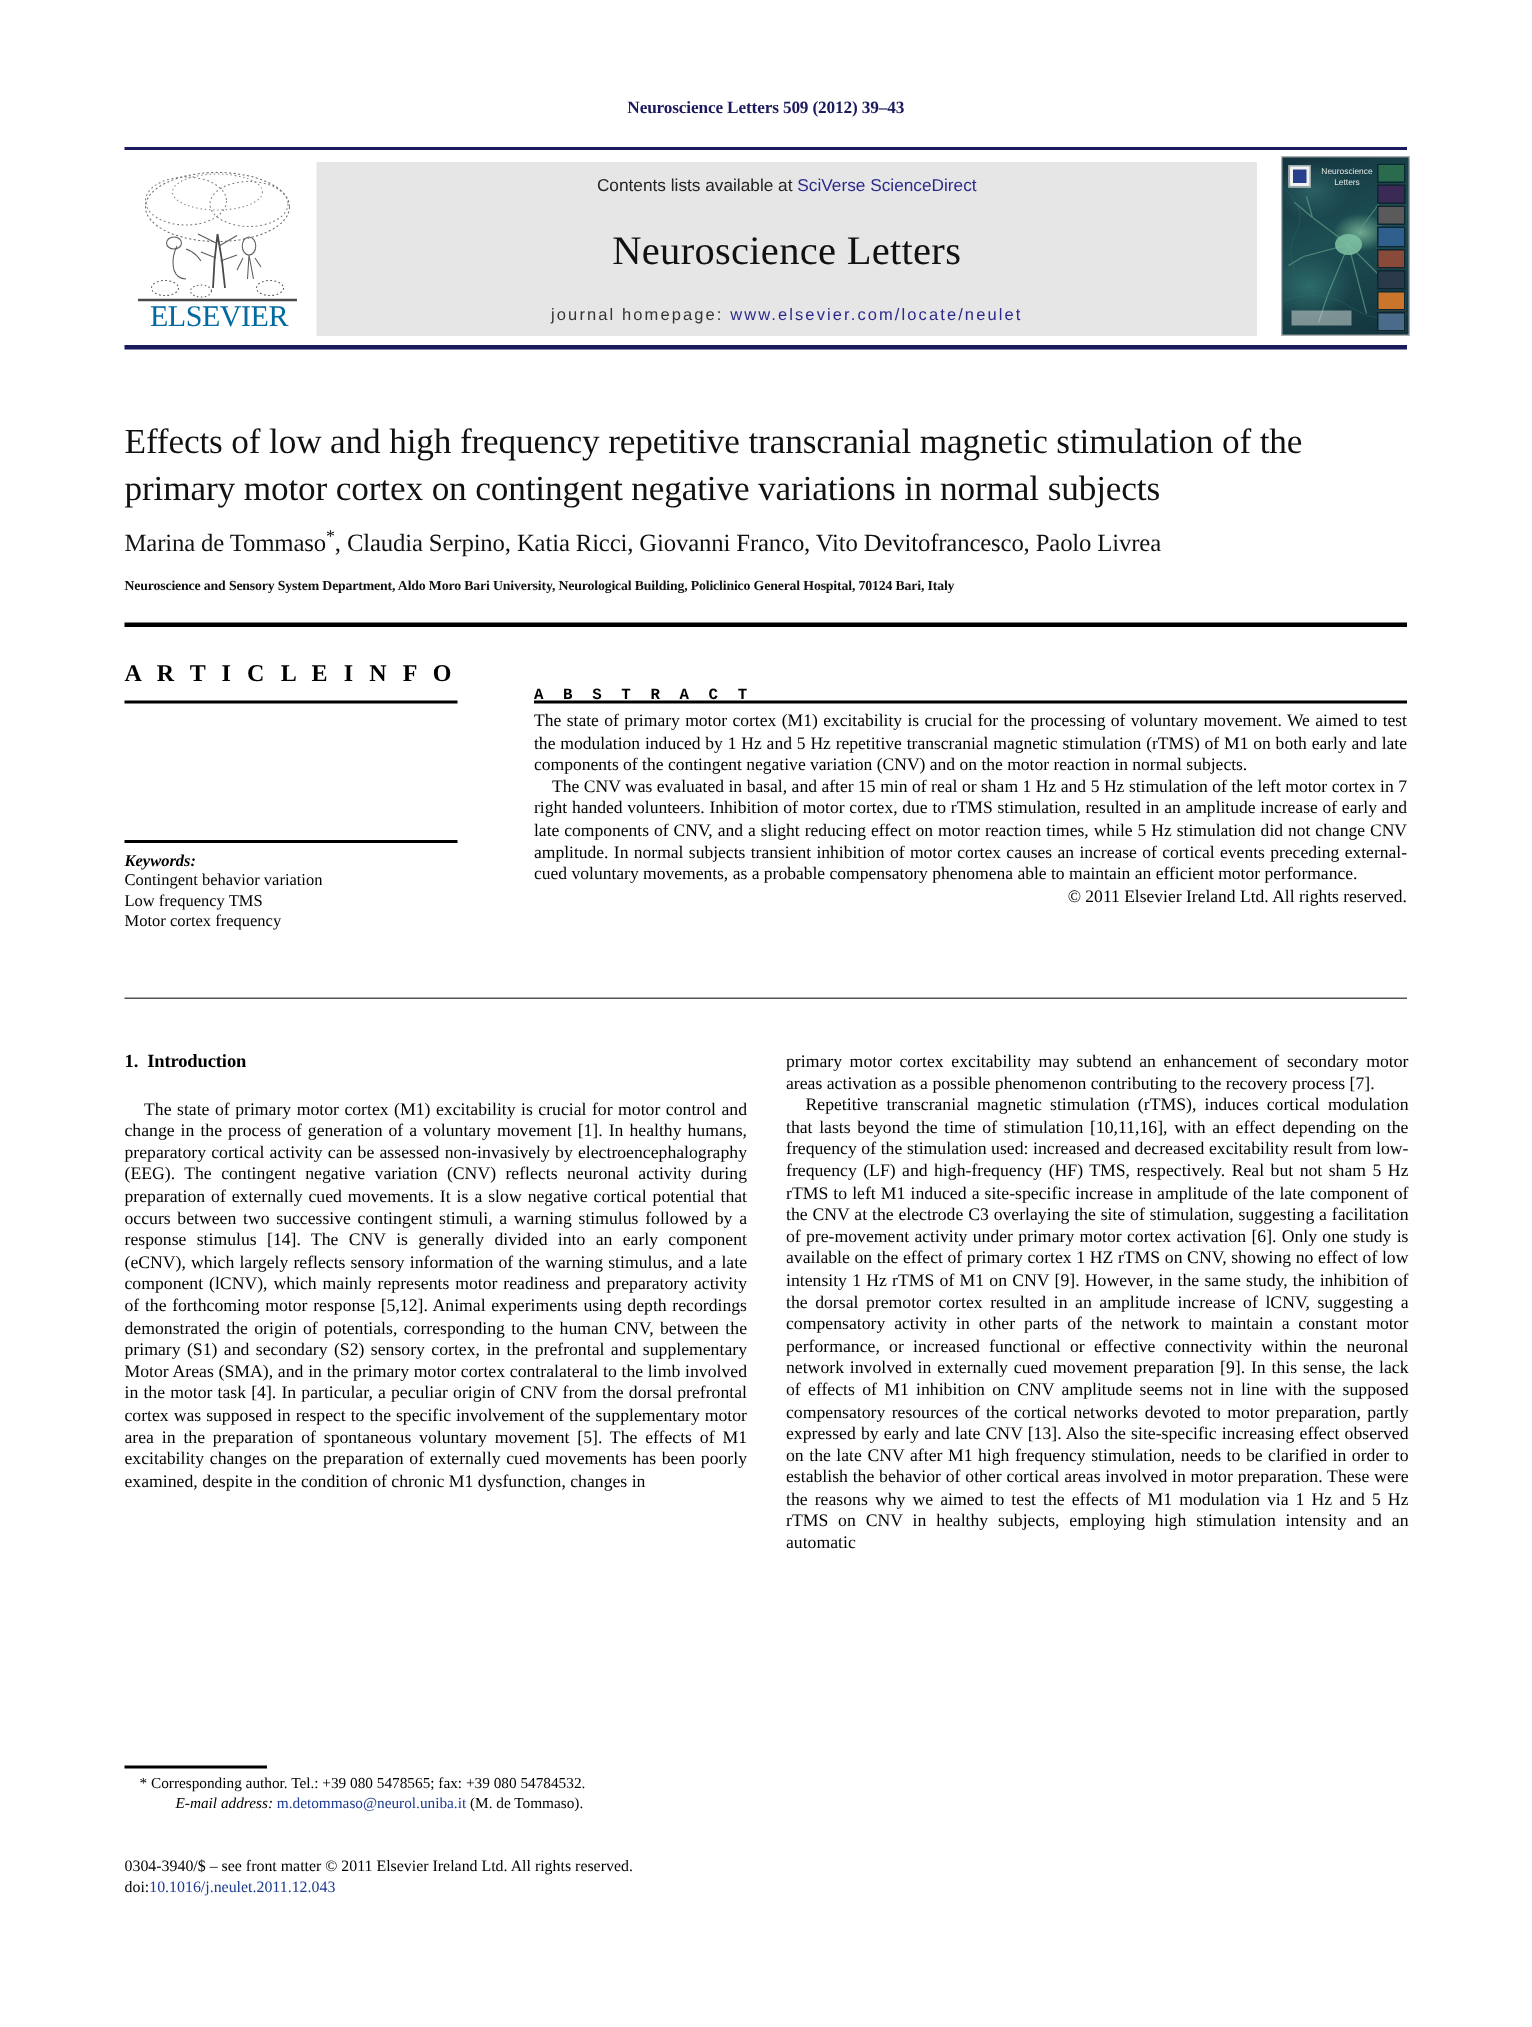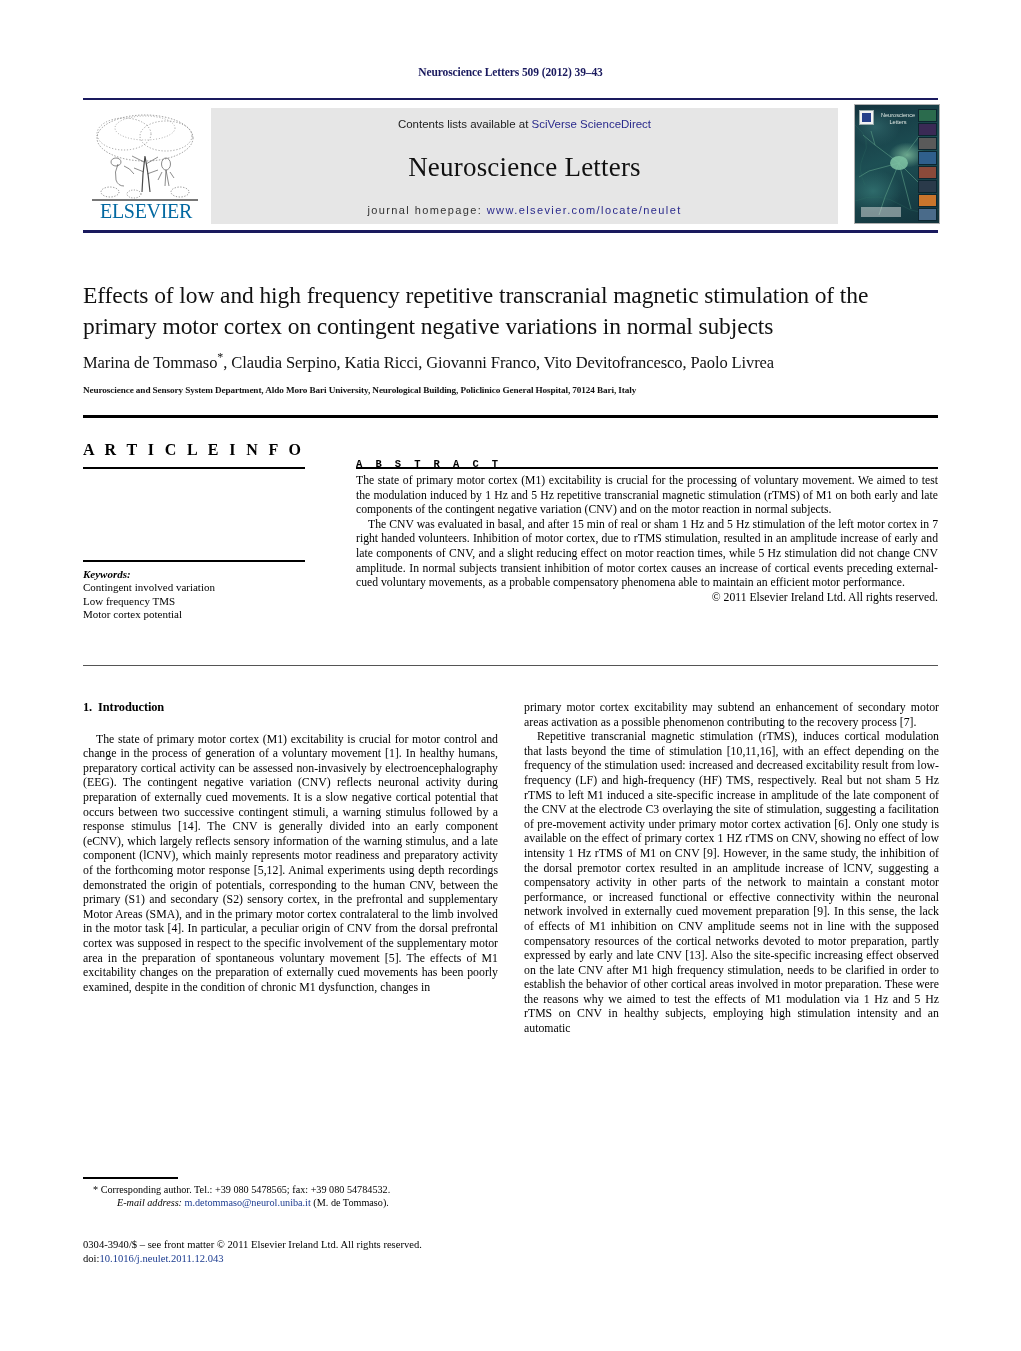--- a/index.html
+++ b/index.html
@@ -427,23 +427,23 @@
   <div class="sec-rule rule-full-top"></div>
   <div class="label-article-info">A R T I C L E   I N F O</div>
   <div class="label-abstract">A B S T R A C T</div>
   <div class="sec-rule rule-info"></div>
   <div class="sec-rule rule-abs"></div>
   <div class="sec-rule rule-keywords"></div>
 
 
   <div class="keywords">
     <div class="hd">Keywords:</div>
-    <div>Contingent involved variation</div>
+    <div>Contingent behavior variation</div>
     <div>Low frequency TMS</div>
-    <div>Motor cortex potential</div>
+    <div>Motor cortex frequency</div>
   </div>
 
   <div class="abstract-body">
     <p>The state of primary motor cortex (M1) excitability is crucial for the processing of voluntary movement. We aimed to test the modulation induced by 1 Hz and 5 Hz repetitive transcranial magnetic stimulation (rTMS) of M1 on both early and late components of the contingent negative variation (CNV) and on the motor reaction in normal subjects.</p>
     <p class="indent">The CNV was evaluated in basal, and after 15 min of real or sham 1 Hz and 5 Hz stimulation of the left motor cortex in 7 right handed volunteers. Inhibition of motor cortex, due to rTMS stimulation, resulted in an amplitude increase of early and late components of CNV, and a slight reducing effect on motor reaction times, while 5 Hz stimulation did not change CNV amplitude. In normal subjects transient inhibition of motor cortex causes an increase of cortical events preceding external-cued voluntary movements, as a probable compensatory phenomena able to maintain an efficient motor performance.</p>
     <p class="copyright-line">© 2011 Elsevier Ireland Ltd. All rights reserved.</p>
   </div>
   <div class="sec-rule rule-full-bottom"></div>
 
   <div class="col col-left">

